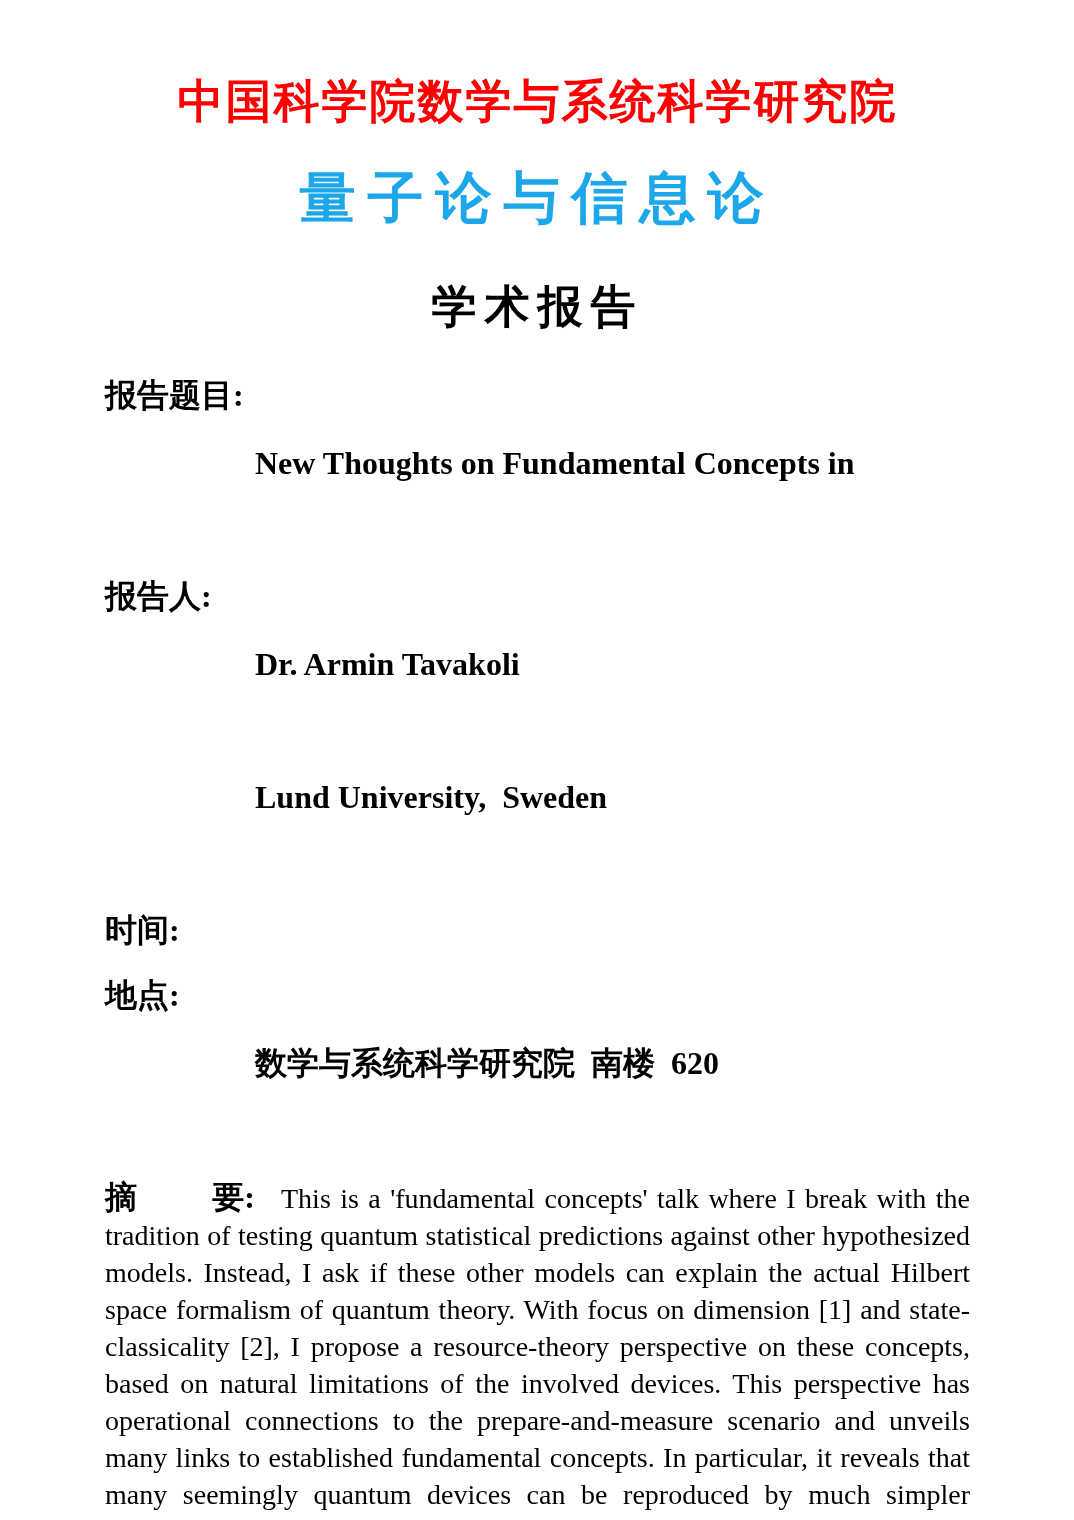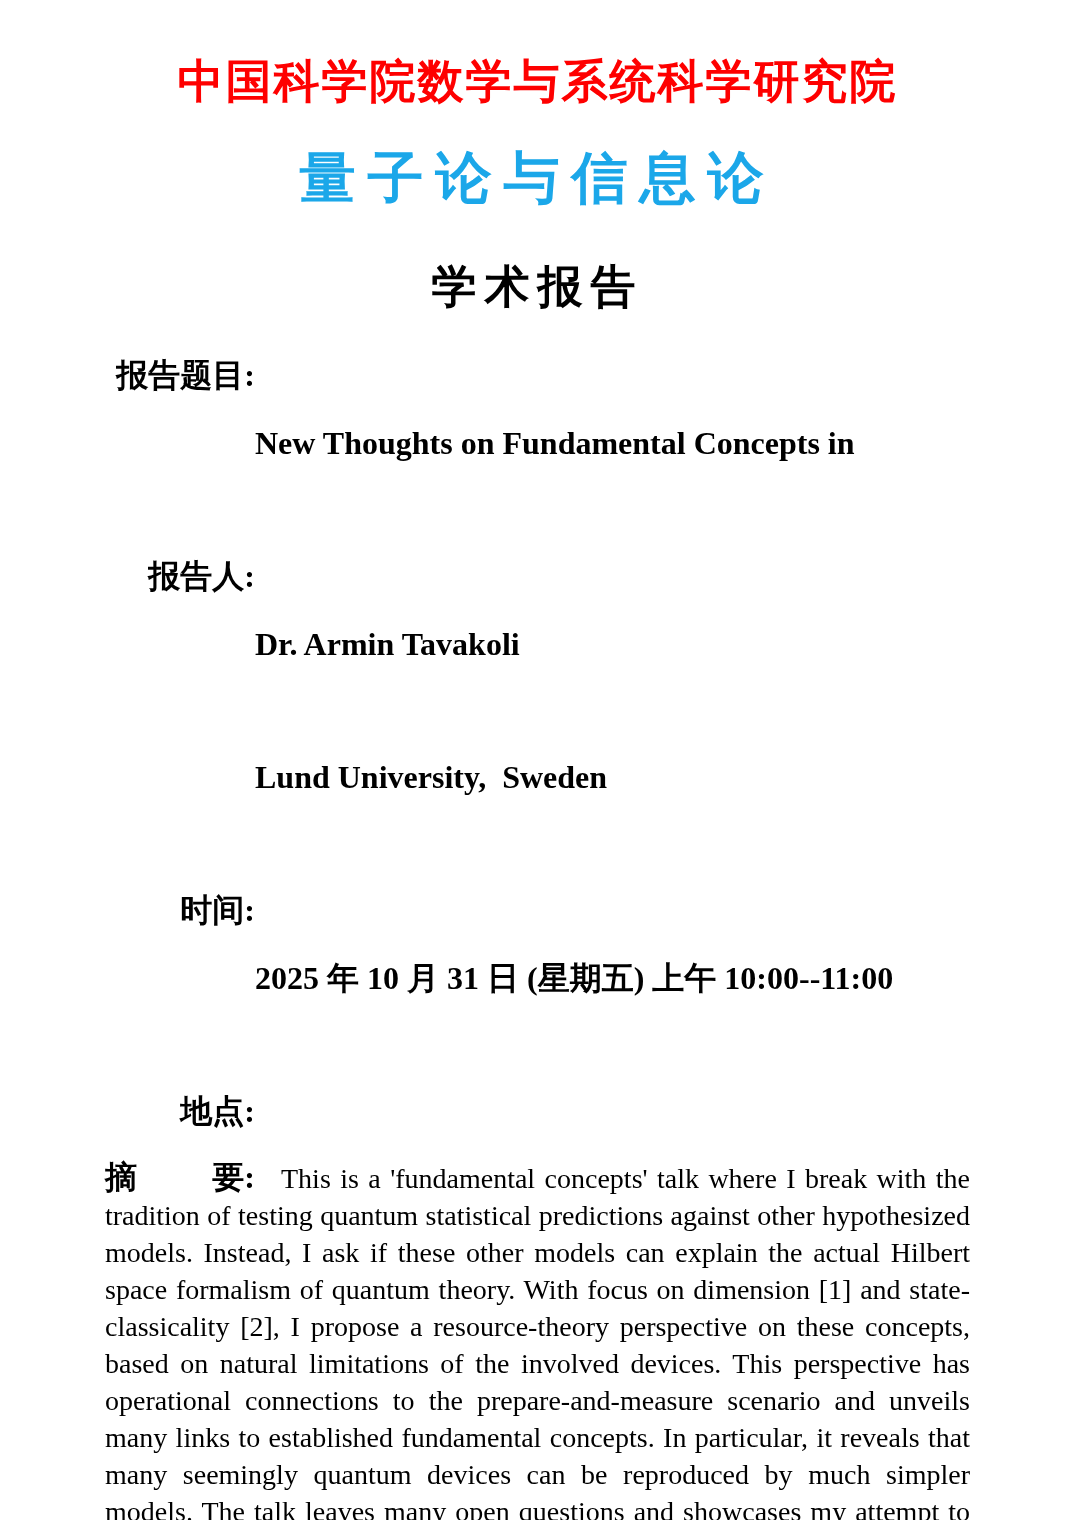--- a/index.html
+++ b/index.html
@@ -11,21 +11,21 @@
     width: 1074px;
     height: 1520px;
     font-family: "Liberation Serif", serif;
     color: #000000;
     overflow: hidden;
   }
   .page {
     box-sizing: border-box;
     width: 1074px;
     height: 1332px;
-    padding: 56px 104px 0 105px;
+    padding: 76px 104px 0 105px;
     background: #ffffff;
   }
   .inst-title {
     margin: 0;
     font-size: 46px;
     line-height: 1.15;
     font-weight: bold;
     color: #fe0000;
     text-align: center;
     letter-spacing: 2px;
@@ -58,21 +58,21 @@
     display: flex;
     align-items: flex-start;
     margin-bottom: 31px;
     font-weight: bold;
     font-size: 32px;
     line-height: 34px;
   }
   .field-label {
     flex: 0 0 150px;
     display: flex;
-    justify-content: flex-end;
+    justify-content: flex-start;
     white-space: pre;
   }
   .field-value {
     white-space: pre-wrap;
   }
   .field-value .line + .line {
     margin-top: 31px;
   }
   .abstract {
     margin: 0;
@@ -121,29 +121,29 @@
         <div class="line">Dr. Armin Tavakoli</div>
         <div class="line">Lund University,  Sweden</div>
       </div>
     </div>
 
     <div class="field-row">
       <div class="field-label">
         <span>时</span>
         <span>间:</span>
       </div>
-      <div class="field-value">
-        <div class="line">2025 年 10 月 31 日 (星期五) 上午 10:00--11:00</div>
-      </div>
     </div>
 
     <div class="field-row">
       <div class="field-label">
         <span>地</span>
         <span>点:</span>
+      </div>
+      <div class="field-value">
+        <div class="line">数学与系统科学研究院  南楼  620</div>
       </div>
     </div>
 
   </div>
 
   <p class="abstract"><span class="abstract-label">
         <span>摘</span>
         <span>要:</span>
       </span><span>This is a 'fundamental concepts' talk where I break with the tradition of testing quantum statistical predictions against other hypothesized models. Instead, I ask if these other models can explain the actual Hilbert space formalism of quantum theory.  With focus on dimension [1] and state-classicality [2], I propose a resource-theory perspective on these concepts, based on natural limitations of the involved devices. This perspective has operational connections to the prepare-and-measure scenario and unveils many links to established fundamental concepts. In particular, it reveals that many seemingly quantum devices can be reproduced by much simpler models. The talk leaves many open questions and showcases my attempt to think deeper on what is so "quantum" about quantum theory.</span></p>
 

